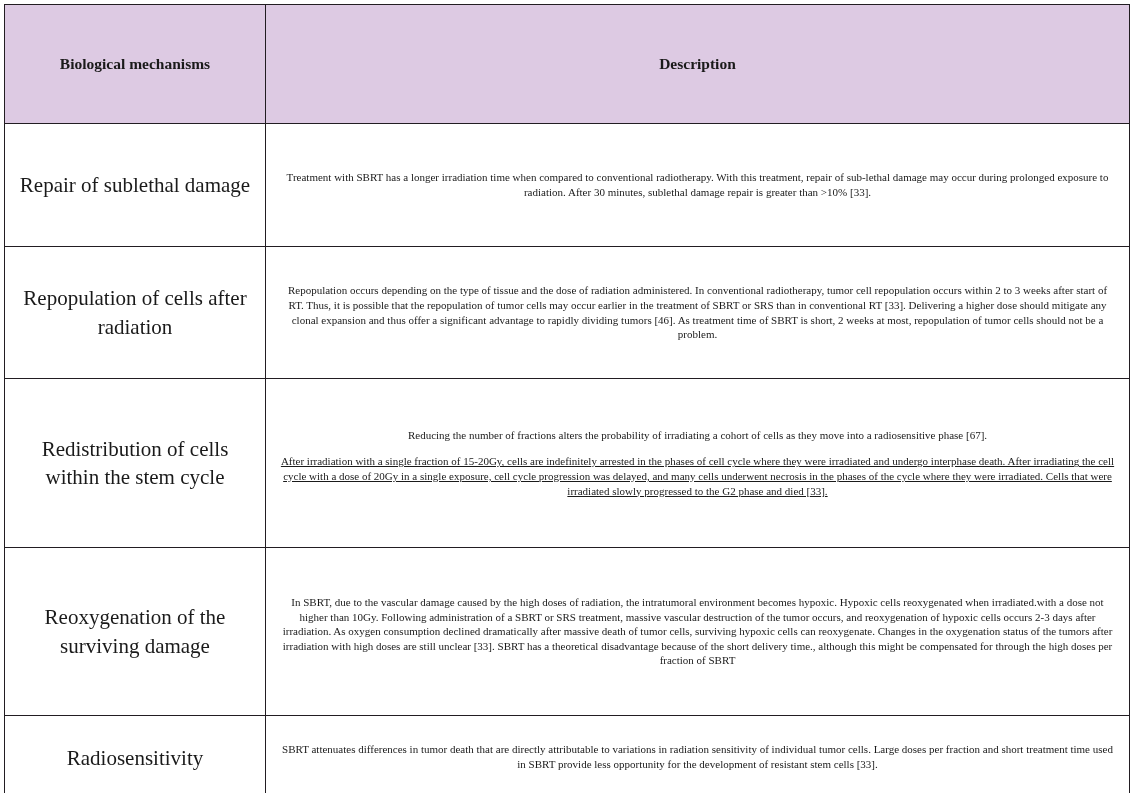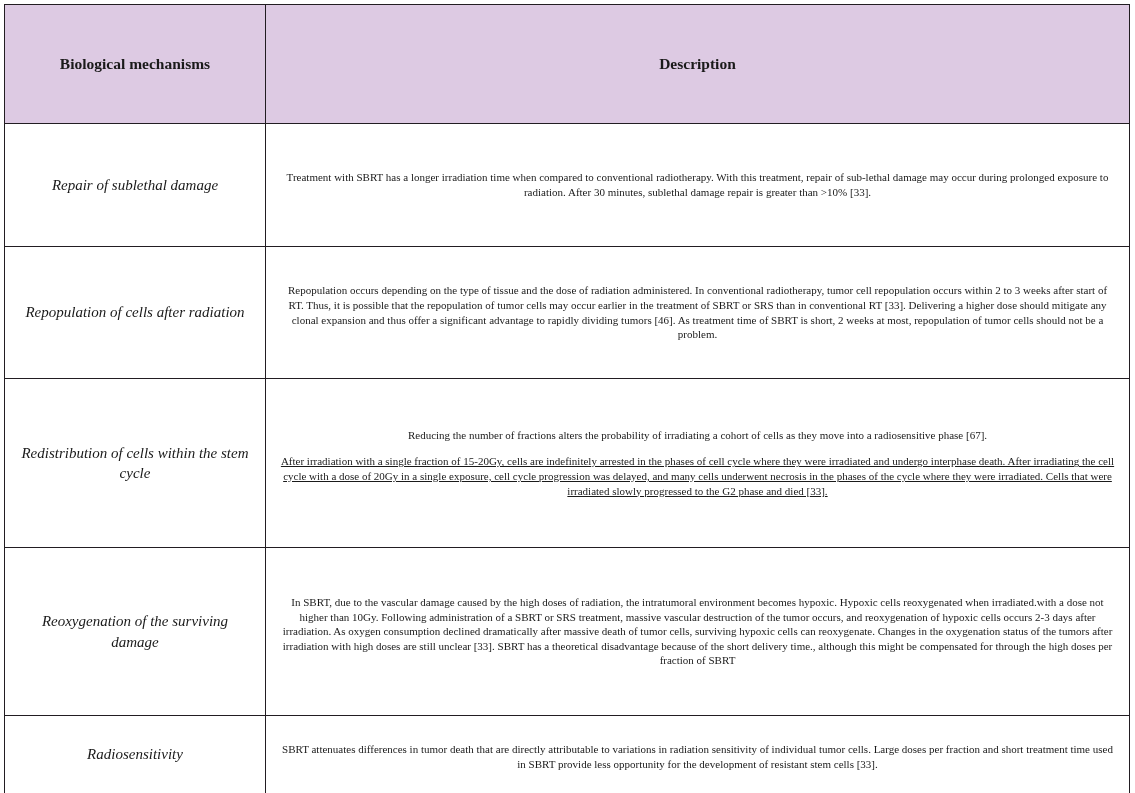--- a/index.html
+++ b/index.html
@@ -46,24 +46,23 @@
   tbody td {
     border: 1.4px solid #221d22;
     vertical-align: middle;
     text-align: center;
     font-size: 11px;
     line-height: 1.32;
     padding: 6px 8px;
     background: #ffffff;
   }
   tbody td.cell-mechanism {
-    font-size: 15px;
+    font-size: 21px;
     line-height: 1.35;
     padding: 6px 14px;
-    font-style: italic;
   }
   tbody td.cell-description {
     padding: 7px 14px;
   }
   tbody td.cell-description p {
     margin: 0;
   }
   tbody td.cell-description p + p {
     margin-top: 12px;
     text-decoration: underline;

